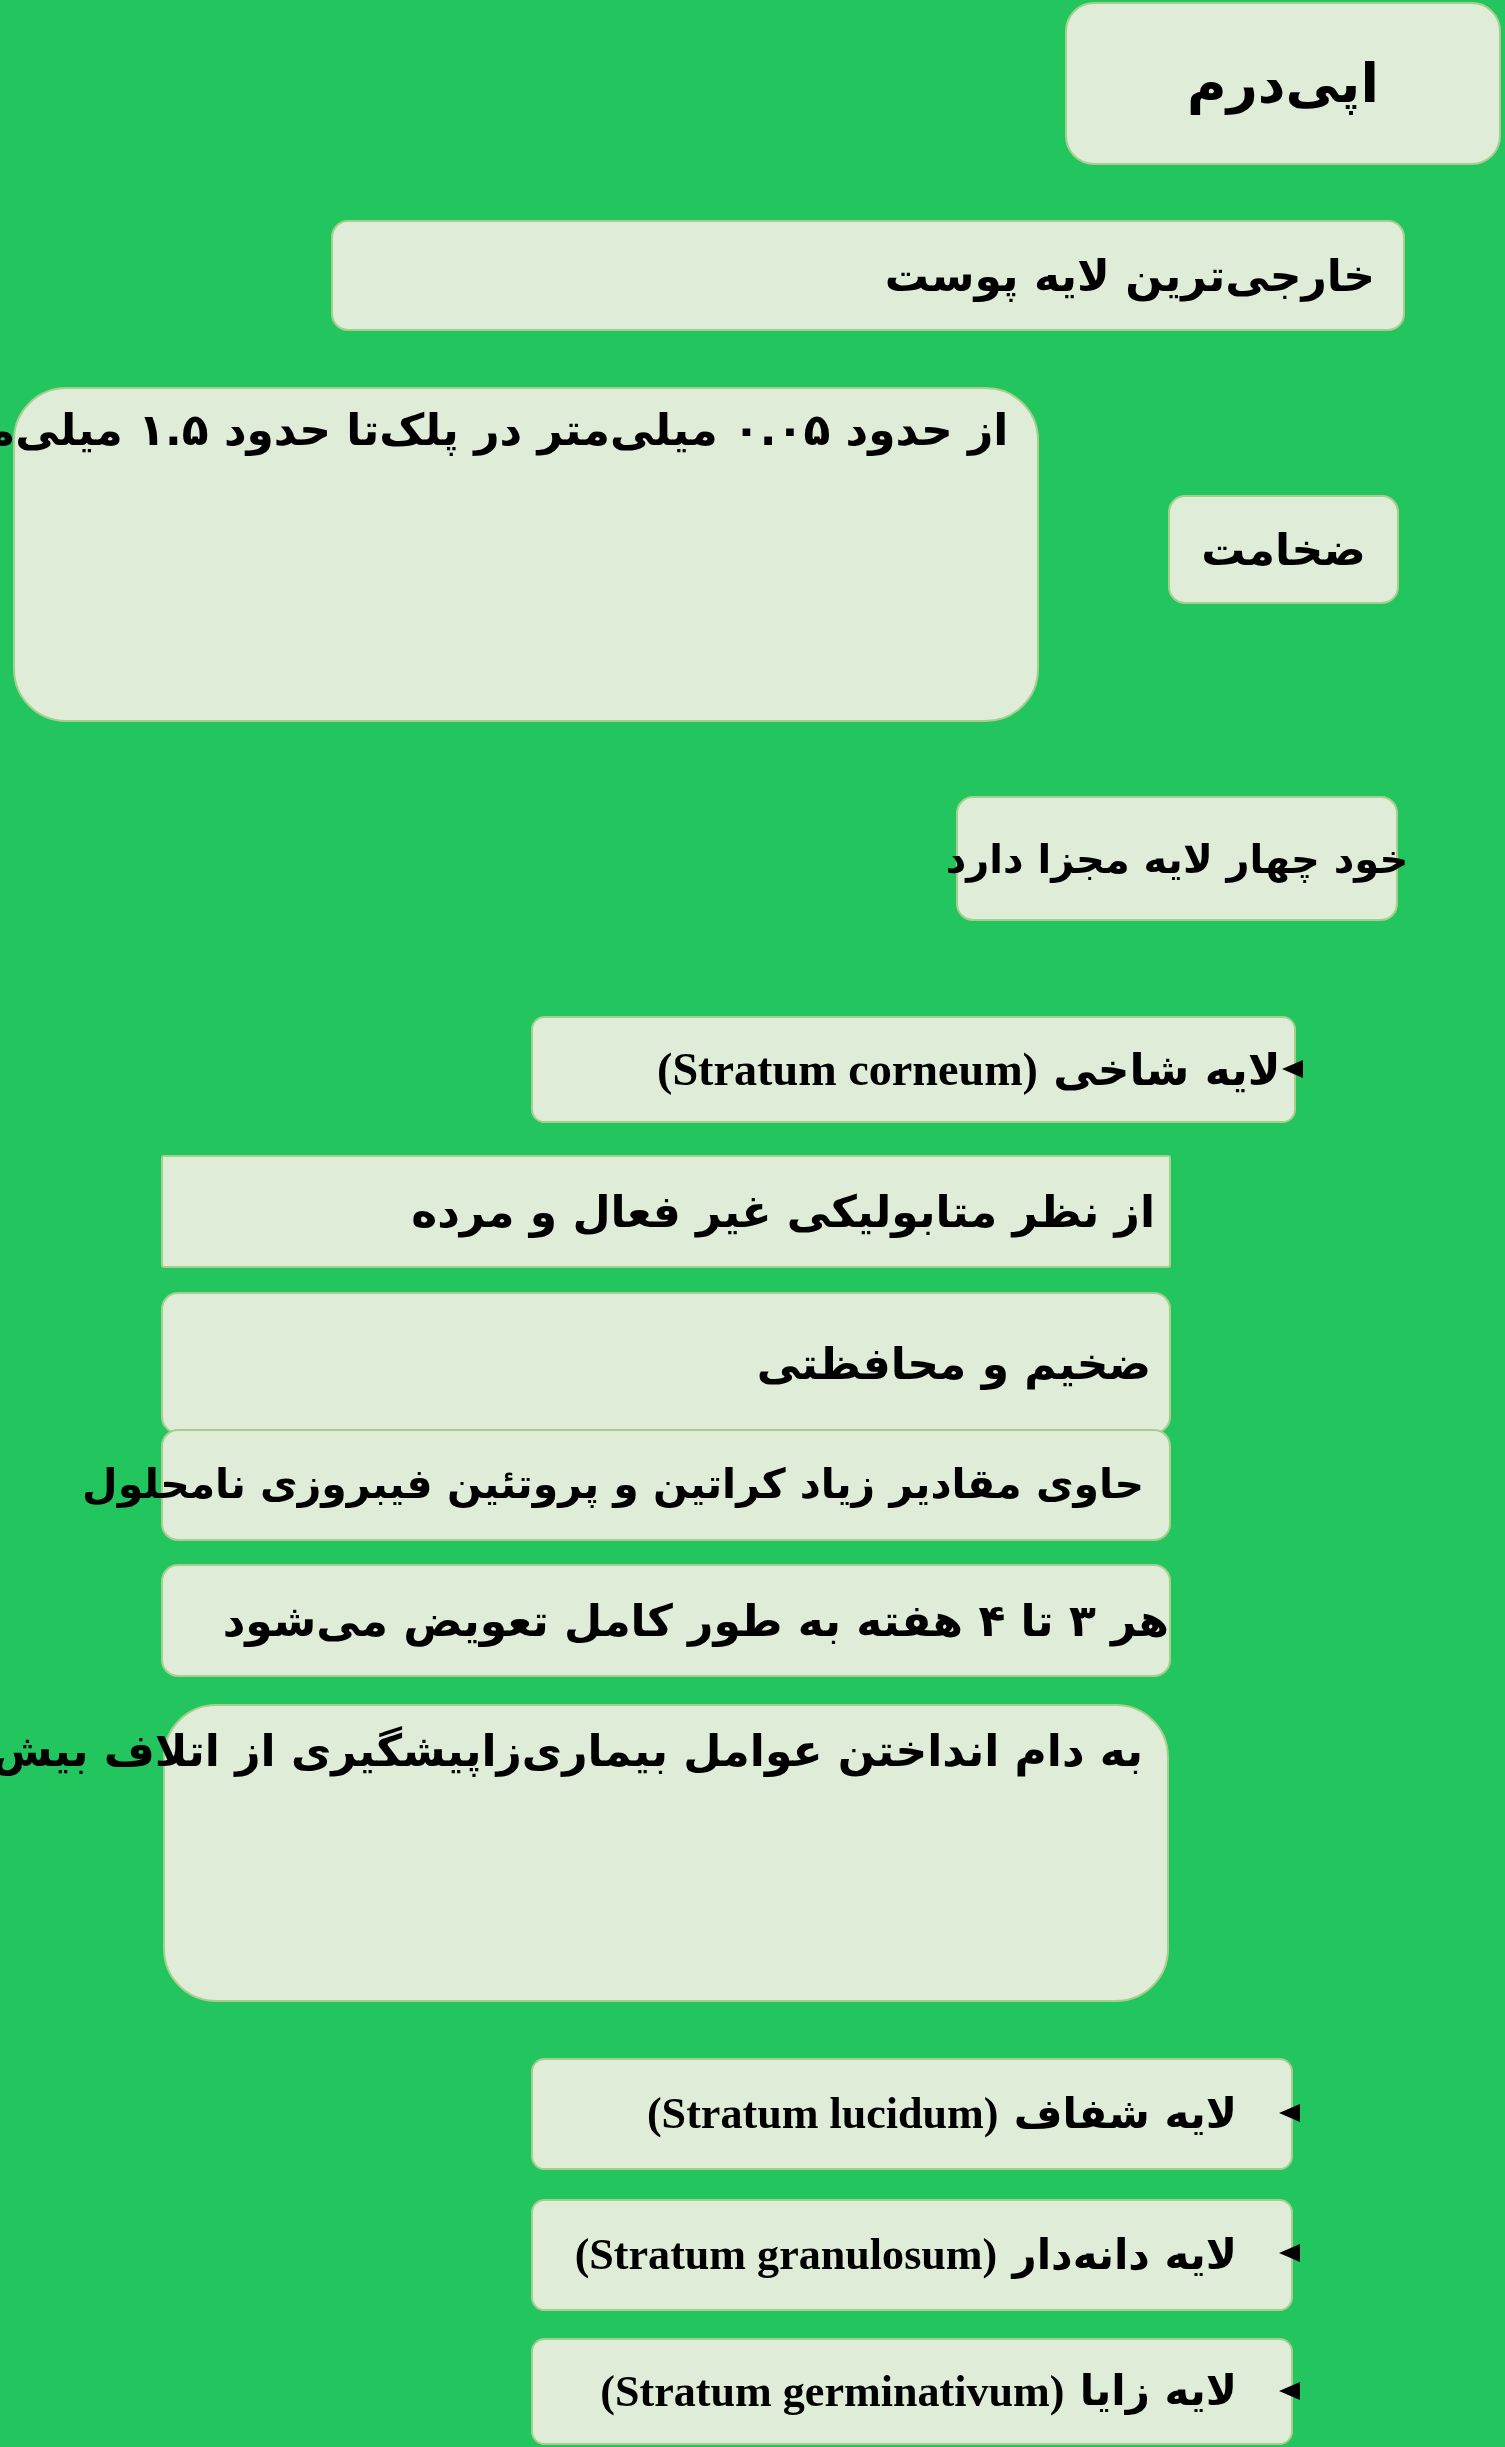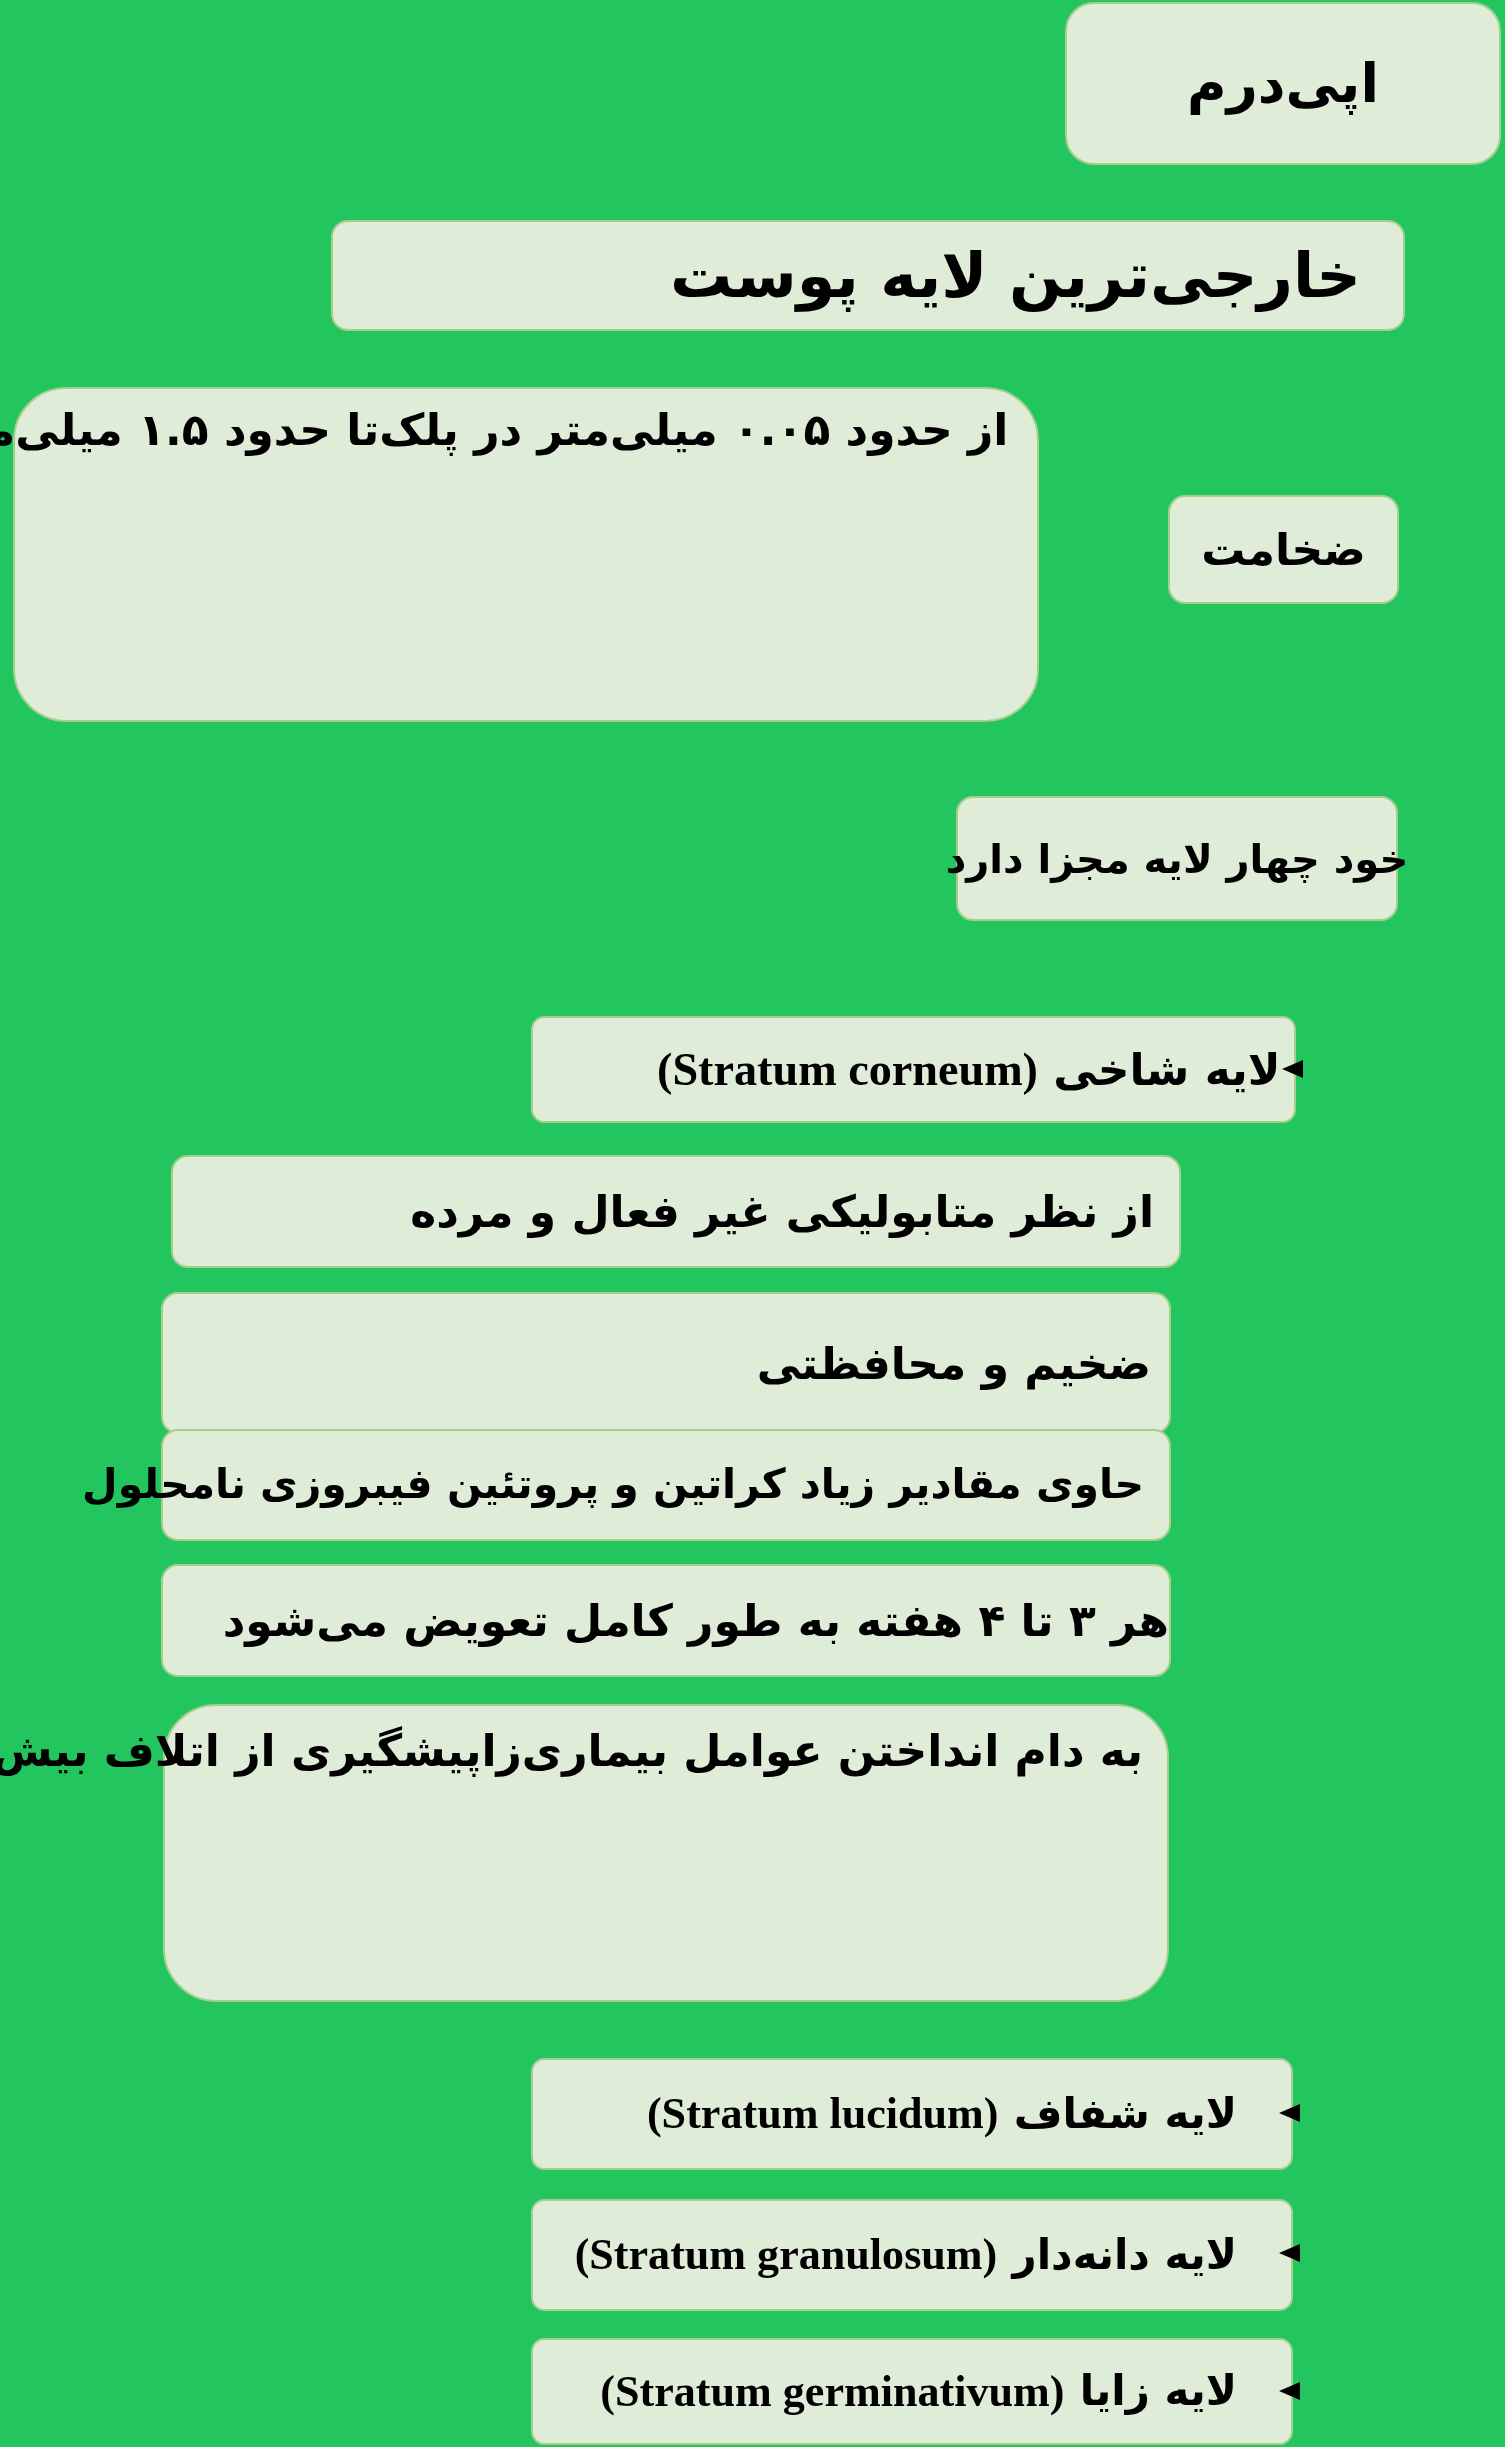--- a/index.html
+++ b/index.html
@@ -48,21 +48,21 @@
 </style>
 </head>
 <body>
 
 <div class="canvas">
 
   <div class="node center" dir="rtl" style="left:1065px; top:1.9px; width:436px; height:163px; border-radius:29px; font-size:54px;">
     <span class="lbl">اپی‌درم</span>
   </div>
 
-  <div class="node right" dir="rtl" style="left:331px; top:220px; width:1074px; height:111px; border-radius:17px; font-size:62px; padding-right:42px;">
+  <div class="node right" dir="rtl" style="left:331px; top:220px; width:1074px; height:111px; border-radius:17px; font-size:44px; padding-right:28px;">
     <span class="lbl">خارجی‌ترین لایه پوست</span>
   </div>
 
   <div class="node col" dir="rtl" style="left:13.4px; top:387px; width:1026px; height:335px; border-radius:53px; font-size:44px; padding:13.4px 29px 13.4px 29px;">
     <span class="lbl">از حدود ۰.۰۵ میلی‌متر در پلک</span>
     <span class="lbl">تا حدود ۱.۵ میلی‌متر در کف دست و پاها</span>
   </div>
 
   <div class="node center" dir="rtl" style="left:1168px; top:495px; width:231px; height:109px; border-radius:17px; font-size:44px;">
     <span class="lbl">ضخامت</span>
@@ -71,21 +71,21 @@
   <div class="node center" dir="rtl" style="left:956px; top:796px; width:442px; height:125px; border-radius:17px; font-size:40px;">
     <span class="lbl">خود چهار لایه مجزا دارد</span>
   </div>
 
   <div class="node right" dir="rtl" style="left:531px; top:1016px; width:765px; height:107px; border-radius:13.4px; font-size:44px; padding-right:13.4px;">
     <span class="lbl fa">لایه شاخی</span>
     <span class="lbl en">(Stratum corneum)</span>
   </div>
   <div class="nub" style="left:1282px; top:1060px;"></div>
 
-  <div class="node right" dir="rtl" style="left:171px; top:1155px; width:1010px; height:113px; border-radius:17px; font-size:44px; padding-right:25px;">
+  <div class="node right" dir="rtl" style="left:161px; top:1155px; width:1010px; height:113px; border-radius:3px; font-size:44px; padding-right:14px;">
     <span class="lbl">از نظر متابولیکی غیر فعال و مرده</span>
   </div>
 
   <div class="node right" dir="rtl" style="left:161px; top:1292px; width:1010px; height:142px; border-radius:17px; font-size:44px; padding-right:18px;">
     <span class="lbl">ضخیم و محافظتی</span>
   </div>
 
   <div class="node right" dir="rtl" style="left:161px; top:1429px; width:1010px; height:112px; border-radius:17px; font-size:41px; padding-right:25px;">
     <span class="lbl">حاوی مقادیر زیاد کراتین و پروتئین فیبروزی نامحلول</span>
   </div>

